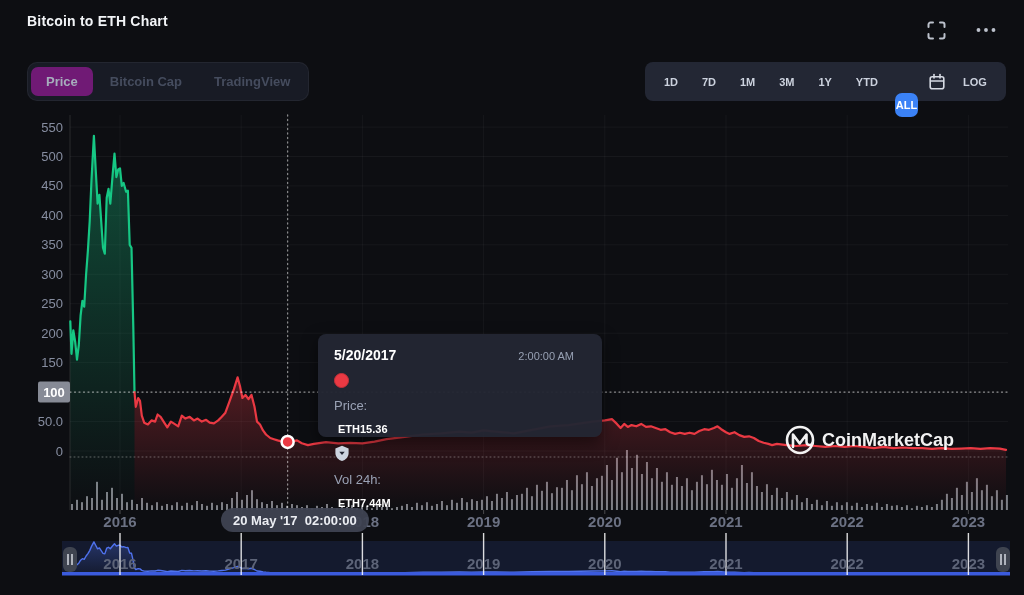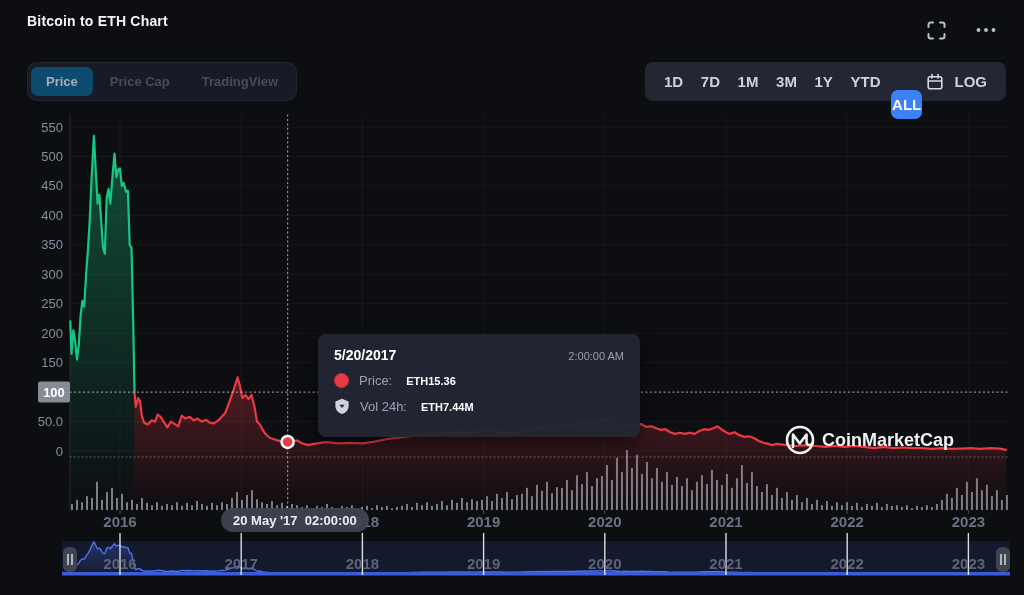--- a/index.html
+++ b/index.html
@@ -8,34 +8,34 @@
   #stage { position:relative; width:1024px; height:595px; background:#0d0e12; overflow:hidden; }
 
   .page-title { position:absolute; left:27px; top:13px; font-size:14px; font-weight:bold; color:#f2f4f7; letter-spacing:.2px; }
 
   .header-icons { position:absolute; right:28px; top:20px; display:flex; gap:30px; align-items:center; }
   .hicon { width:20px; height:20px; display:flex; align-items:center; justify-content:center; cursor:pointer; }
 
   .tab-group { position:absolute; left:27px; top:62px; height:39px; display:flex; align-items:center; gap:2px;
                background:#181b25; border:1px solid rgba(255,255,255,0.05); border-radius:10px; padding:3px; }
   .tab { font-size:13px; font-weight:bold; color:#454c5e; padding:7px 15px; border-radius:7px; cursor:pointer; white-space:nowrap; }
-  .tab.selected { background:#0c4a6e; color:#a6adbc; }
+  .tab.selected { background:#701a75; color:#a6adbc; }
 
   .range-group { position:absolute; left:645px; top:62px; width:361px; height:39px; display:flex; align-items:center;
                  background:#232734; border-radius:8px; padding:0 12px; justify-content:space-between; }
-  .range-btn { font-size:15px; font-weight:bold; color:#ccd2de; padding:6px 7px; border-radius:7px; cursor:pointer; }
+  .range-btn { font-size:11px; font-weight:bold; color:#ccd2de; padding:6px 7px; border-radius:7px; cursor:pointer; }
   .range-btn.selected { background:#3b82f6; color:#ffffff; padding:6px 1px;margin-top:46px; }
   .cal-btn { display:flex; align-items:center; cursor:pointer; }
 
-  .tooltip { position:absolute; left:318px; top:334px; width:322px; height:103px; background:rgba(35,38,51,0.97);
-             border-radius:8px; box-shadow:0 6px 16px rgba(0,0,0,0.5); padding:13px 16px 12px 16px; z-index:5; }
+  .tooltip { position:absolute; left:318px; top:334px; width:284px; height:103px; background:rgba(35,38,51,0.97);
+             border-radius:8px; box-shadow:0 6px 16px rgba(0,0,0,0.5); padding:13px 28px 12px 16px; z-index:5; }
   .tt-head { display:flex; justify-content:space-between; align-items:baseline; }
   .tt-date { font-size:14px; font-weight:bold; color:#ffffff; }
   .tt-time { font-size:11px; color:#97a0b3; }
-  .tt-row { display:flex; align-items:center; margin-top:10px; gap:10px; }
+  .tt-row { display:flex; margin-top:10px; gap:10px;flex-direction:column; }
   .tt-label { font-size:13px; color:#9aa2b5; }
   .tt-value { font-size:11px; font-weight:bold; color:#ffffff; margin-left:4px; }
   .dot-icon { width:15px; height:15px; border-radius:50%; background:#ea3943; border:1.5px solid #c5313a; flex:0 0 auto; }
 
   .date-badge { position:absolute; left:221px; top:508px; height:24px; background:rgba(63,67,82,0.95); border-radius:12px;
                 color:#eceef3; font-size:13px; font-weight:bold; display:flex; align-items:center; padding:0 12px;
                 white-space:pre; z-index:4; }
 
   svg text { font-family:"Liberation Sans", sans-serif; }
 </style>
@@ -58,21 +58,21 @@
       <svg width="24" height="6" viewBox="0 0 24 6">
           <circle cx="3" cy="3" r="2.3" fill="#bcc1cc"></circle>
           <circle cx="12" cy="3" r="2.3" fill="#bcc1cc"></circle>
           <circle cx="21" cy="3" r="2.3" fill="#bcc1cc"></circle>
         </svg>
     </div>
   </div>
 
   <div class="tab-group" id="tabGroup">
       <div class="tab selected">Price</div>
-      <div class="tab">Price Cap</div>
+      <div class="tab">Bitcoin Cap</div>
       <div class="tab">TradingView</div>
     </div>
 
   <div class="range-group" id="rangeGroup">
       <div class="range-btn">1D</div>
       <div class="range-btn">7D</div>
       <div class="range-btn">1M</div>
       <div class="range-btn">3M</div>
       <div class="range-btn">1Y</div>
       <div class="range-btn">YTD</div>

